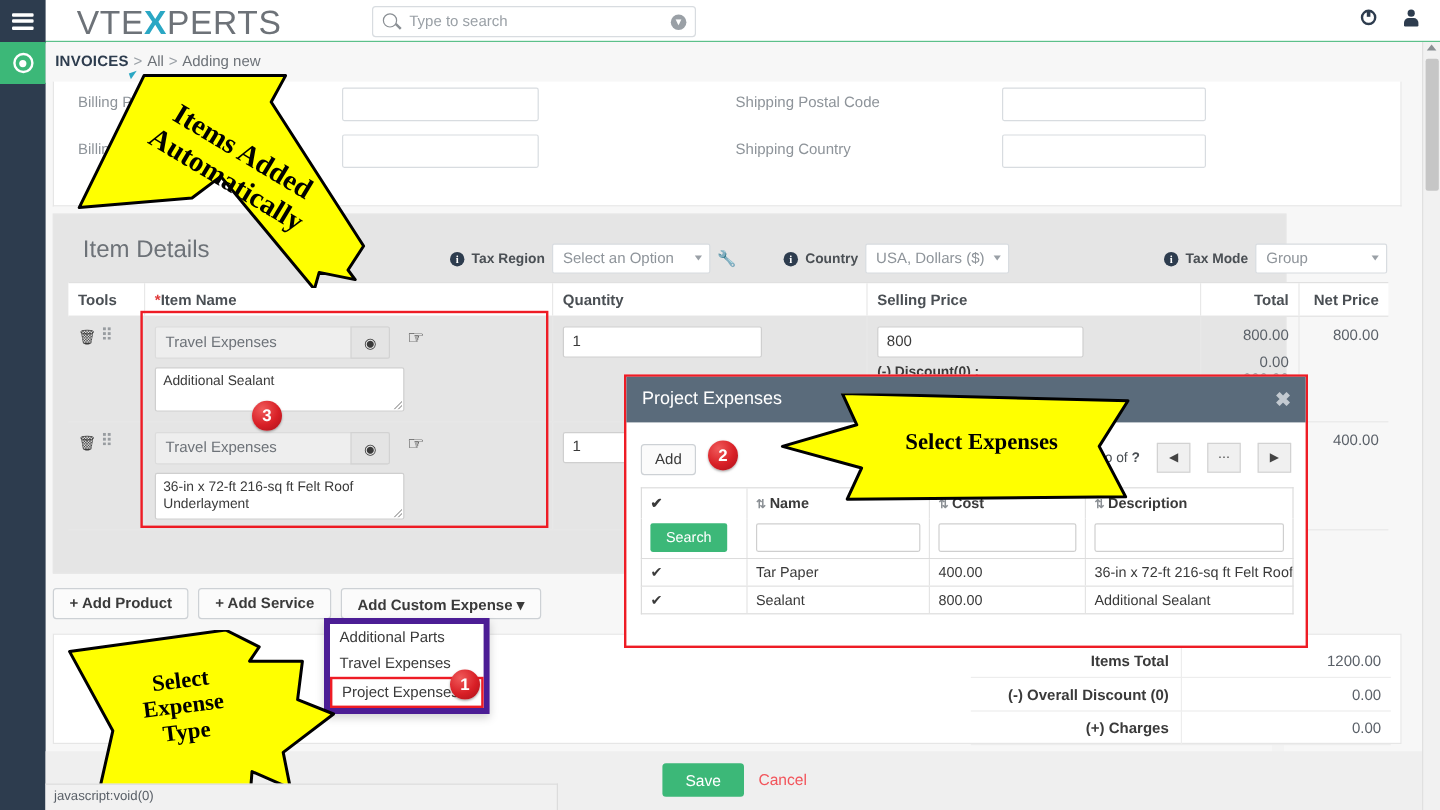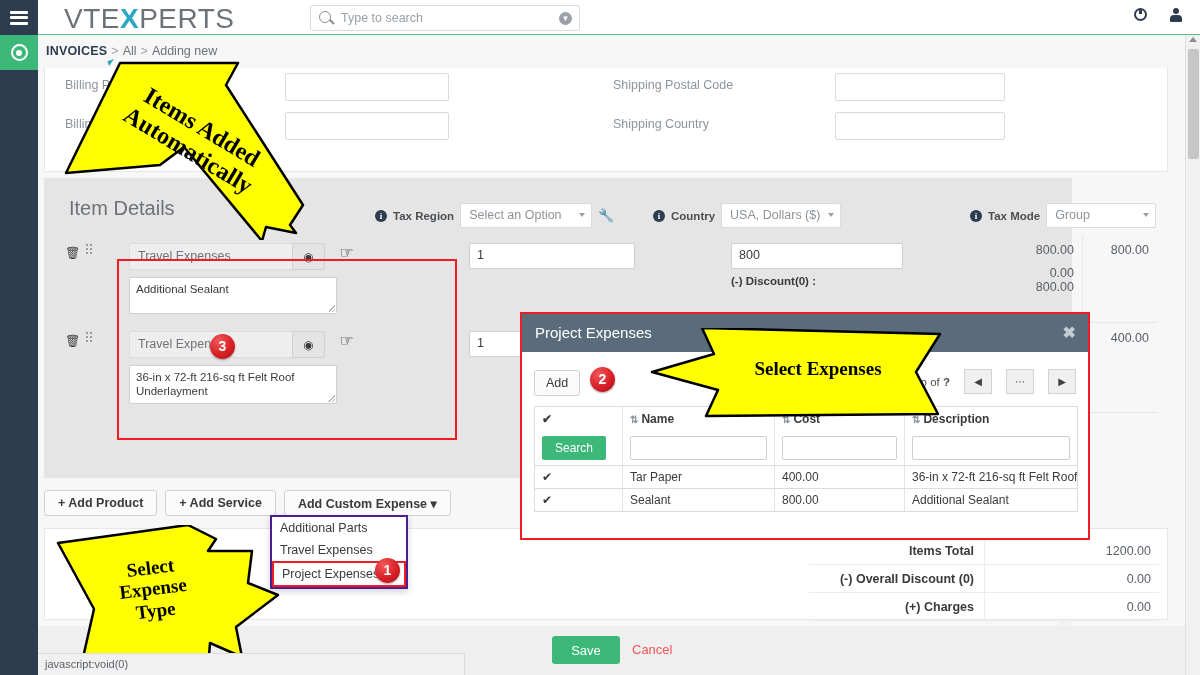--- a/index.html
+++ b/index.html
@@ -205,21 +205,21 @@
   }
 
   
   .btnrow { position: absolute; left: 44px; top: 490px; display: flex; gap: 8px; }
   .gbtn {
     height: 26px; border: 1px solid #cdd1d5; border-radius: 3px; background: #fbfbfb;
     font-size: 12.5px; font-weight: 700; color: #3a3a3a; padding: 4px 13px; white-space: nowrap;
   }
   .dd-menu {
     position: absolute; left: 270px; top: 515px; width: 138px;
-    background: #ffffff; border: 2px solid #4c1d95; box-shadow: 0 3px 7px rgba(0,0,0,.17);
+    background: #ffffff; border: 5px solid #4c1d95; box-shadow: 0 3px 7px rgba(0,0,0,.17);
     z-index: 9;
   }
   .dd-item { font-size: 12.5px; color: #3a3a3a; padding: 4px 8px; }
   .dd-item.sel-red { border: 2px solid #ee1c25; position: relative; }
 
   
   .card-tot {
     position: absolute; left: 44px; top: 528px; width: 1124px; height: 92px;
     background: #ffffff; border: 1px solid #e6e6e6;
   }
@@ -420,20 +420,28 @@
     <div class="ctl" style="left:925px;">
       <span class="info-i">i</span>
       <span class="lbl">Tax Mode</span>
       <span class="sel" style="width:110px;">
         <span>Group</span>
         <span class="car"></span>
       </span>
     </div>
 
     <div class="tbl">
+      <div class="thead">
+        <div class="th cw-tools">Tools</div>
+        <div class="th cw-name"><span class="th-red">*</span><span>Item Name</span></div>
+        <div class="th cw-qty">Quantity</div>
+        <div class="th cw-price">Selling Price</div>
+        <div class="th cw-total" style="text-align:right;">Total</div>
+        <div class="th cw-net" style="text-align:right;border-right:0;">Net Price</div>
+      </div>
 
       <div class="trow">
         <div class="td cw-tools">
           <span class="trash">🗑</span><span class="grip"></span>
         </div>
         <div class="td cw-name">
           <span class="namebox">
             <span>Travel Expenses</span>
             <span class="clearbtn">◉</span>
           </span>

